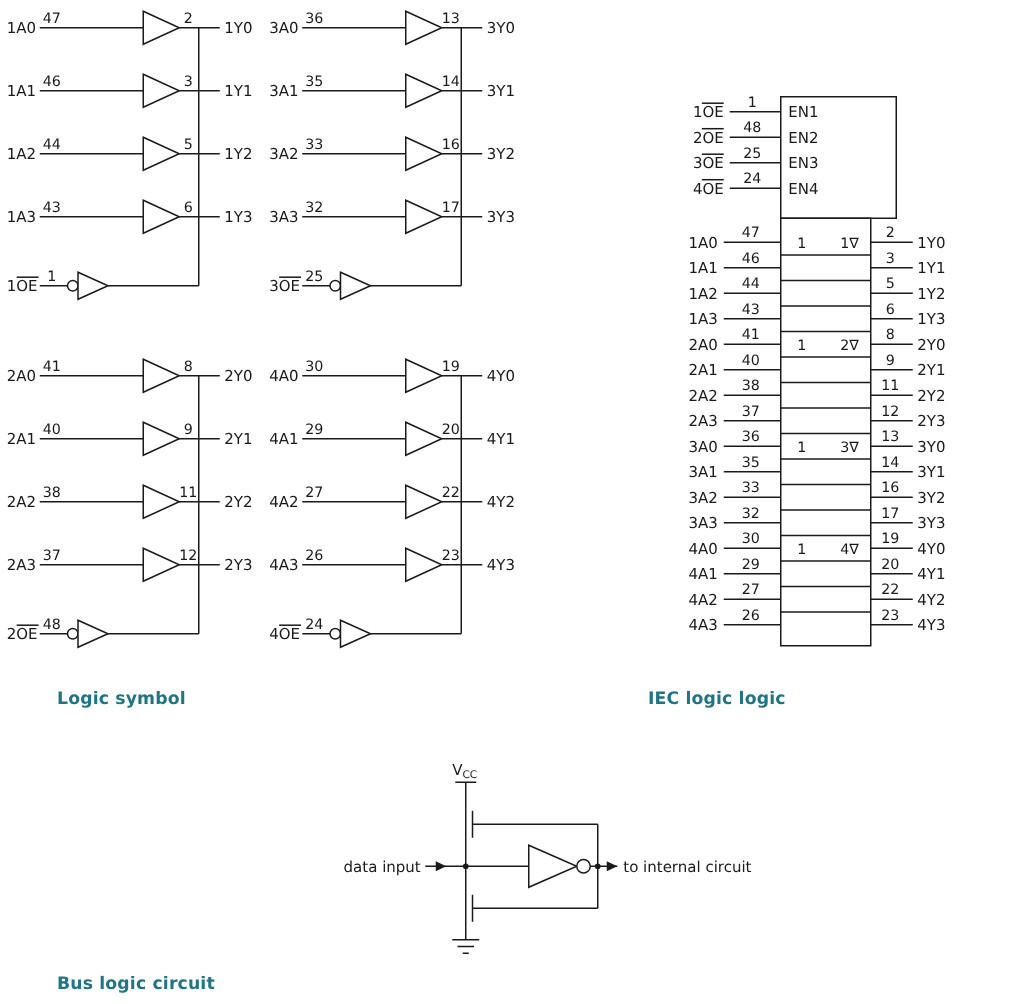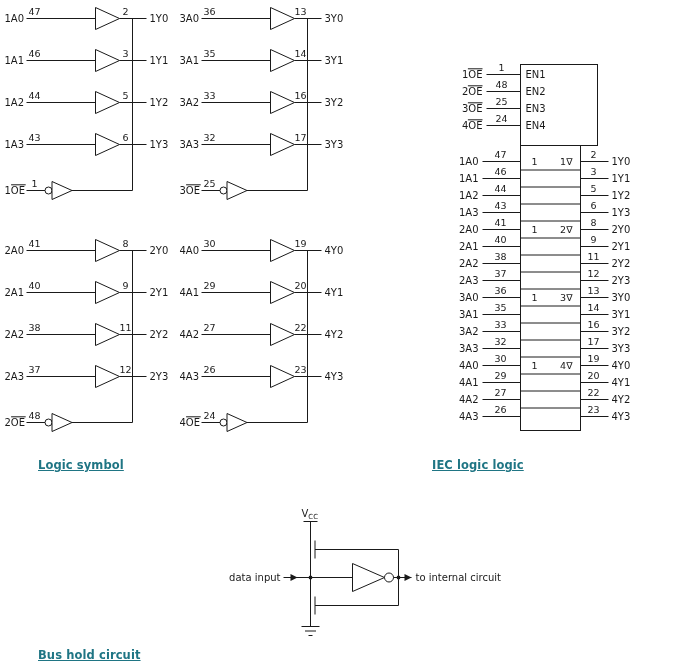--- a/index.html
+++ b/index.html
@@ -10,21 +10,20 @@
     background: #ffffff;
     font-family: "DejaVu Sans", "Liberation Sans", sans-serif;
     overflow: hidden;
   }
   .canvas svg { position: absolute; left: 0; top: 0; display: block; }
   .fig-title {
     position: absolute;
     font-size: 11.5px;
     font-weight: bold;
     letter-spacing: 0.1px;
-    text-decoration: underline;
   }
 </style>
 </head>
 <body>
 
 <div class="canvas">
   <svg id="diagram" width="675" height="669" viewBox="0 0 675 669">
       <g transform="translate(0.5,0.5)">
         <g>
           <g>
@@ -344,14 +343,14 @@
           <polygon points="404,573.6 404,580.4 411,577" fill="#1a1a1a"></polygon>
           <text x="415" y="580.5" fill="#1a1a1a" font-size="10" text-anchor="start">to internal circuit</text>
           <line x1="301" y1="626" x2="319" y2="626" stroke="#1a1a1a" stroke-width="1"></line>
           <line x1="304.5" y1="630.5" x2="315.5" y2="630.5" stroke="#1a1a1a" stroke-width="1"></line>
           <line x1="308" y1="635" x2="312" y2="635" stroke="#1a1a1a" stroke-width="1"></line>
         </g>
       </g>
     </svg>
   <div class="fig-title" style="left: 38px; top: 458px; color: rgb(31, 117, 132);">Logic symbol</div>
   <div class="fig-title" style="left: 432px; top: 458px; color: rgb(31, 117, 132);">IEC logic logic</div>
-  <div class="fig-title" style="left: 38px; top: 648px; color: rgb(31, 117, 132);">Bus hold circuit</div>
+  <div class="fig-title" style="left: 38px; top: 648px; color: rgb(31, 117, 132);">Bus logic circuit</div>
 </div>
 
 </body></html>

